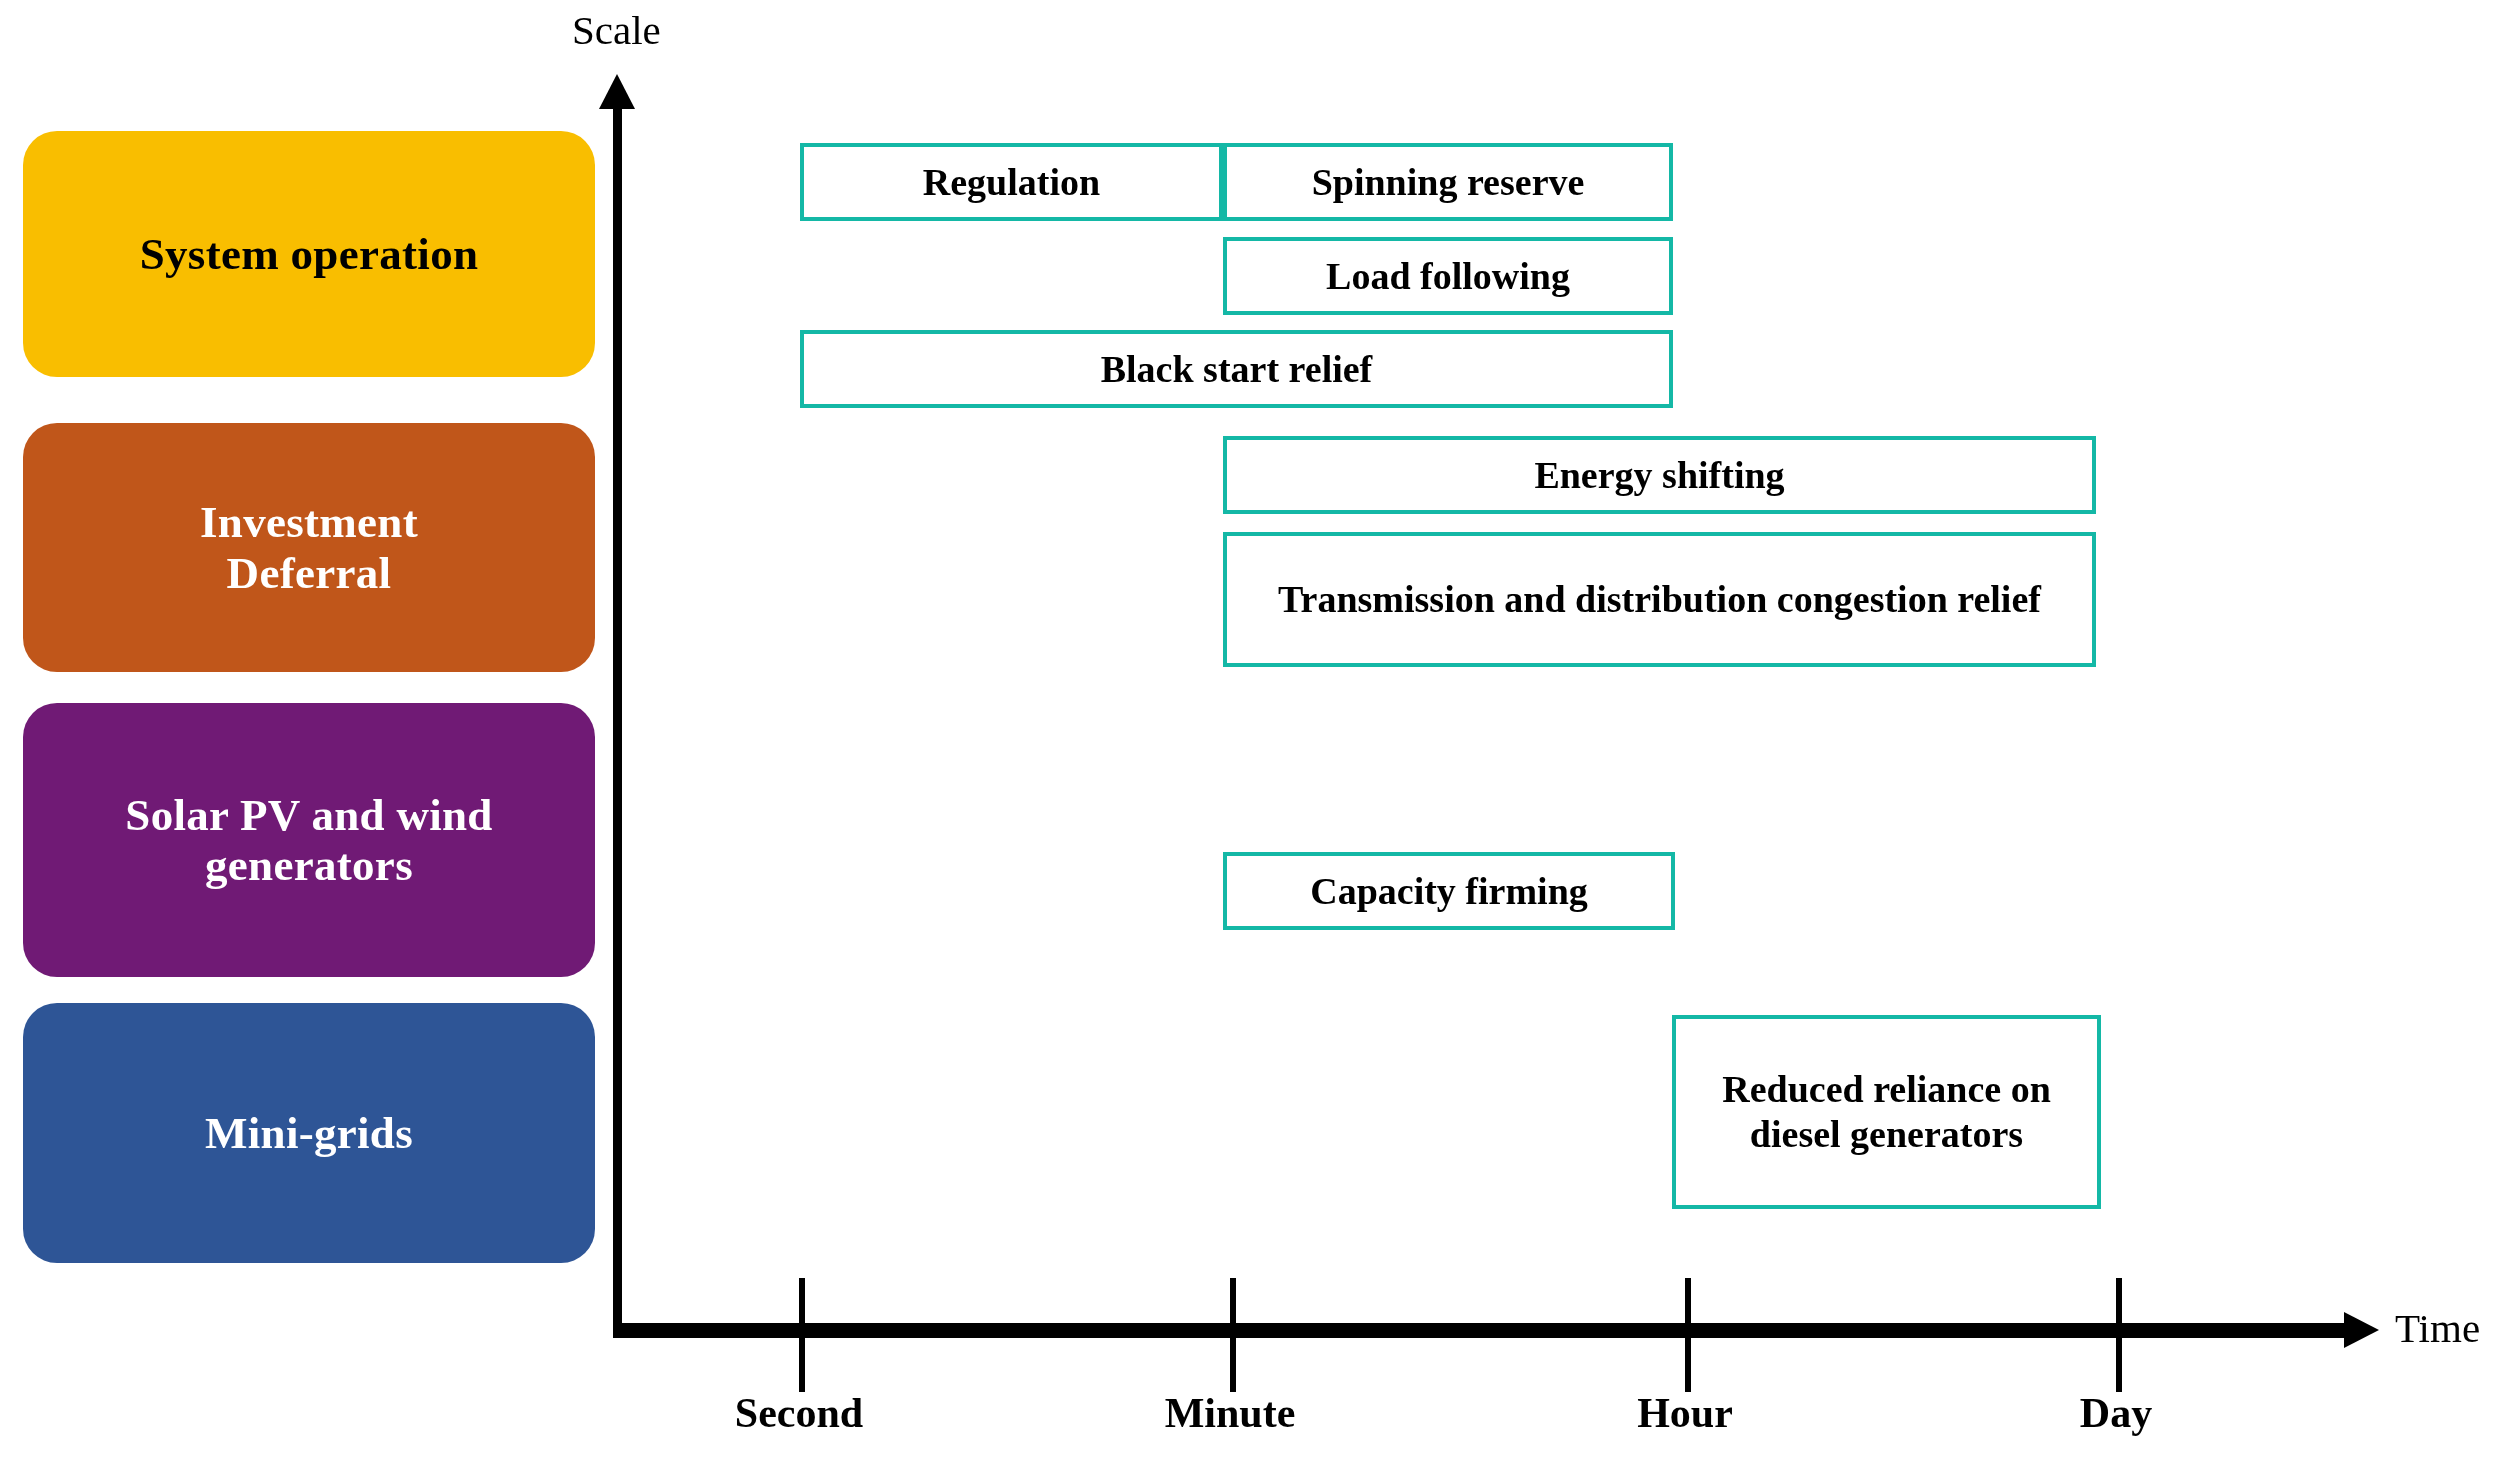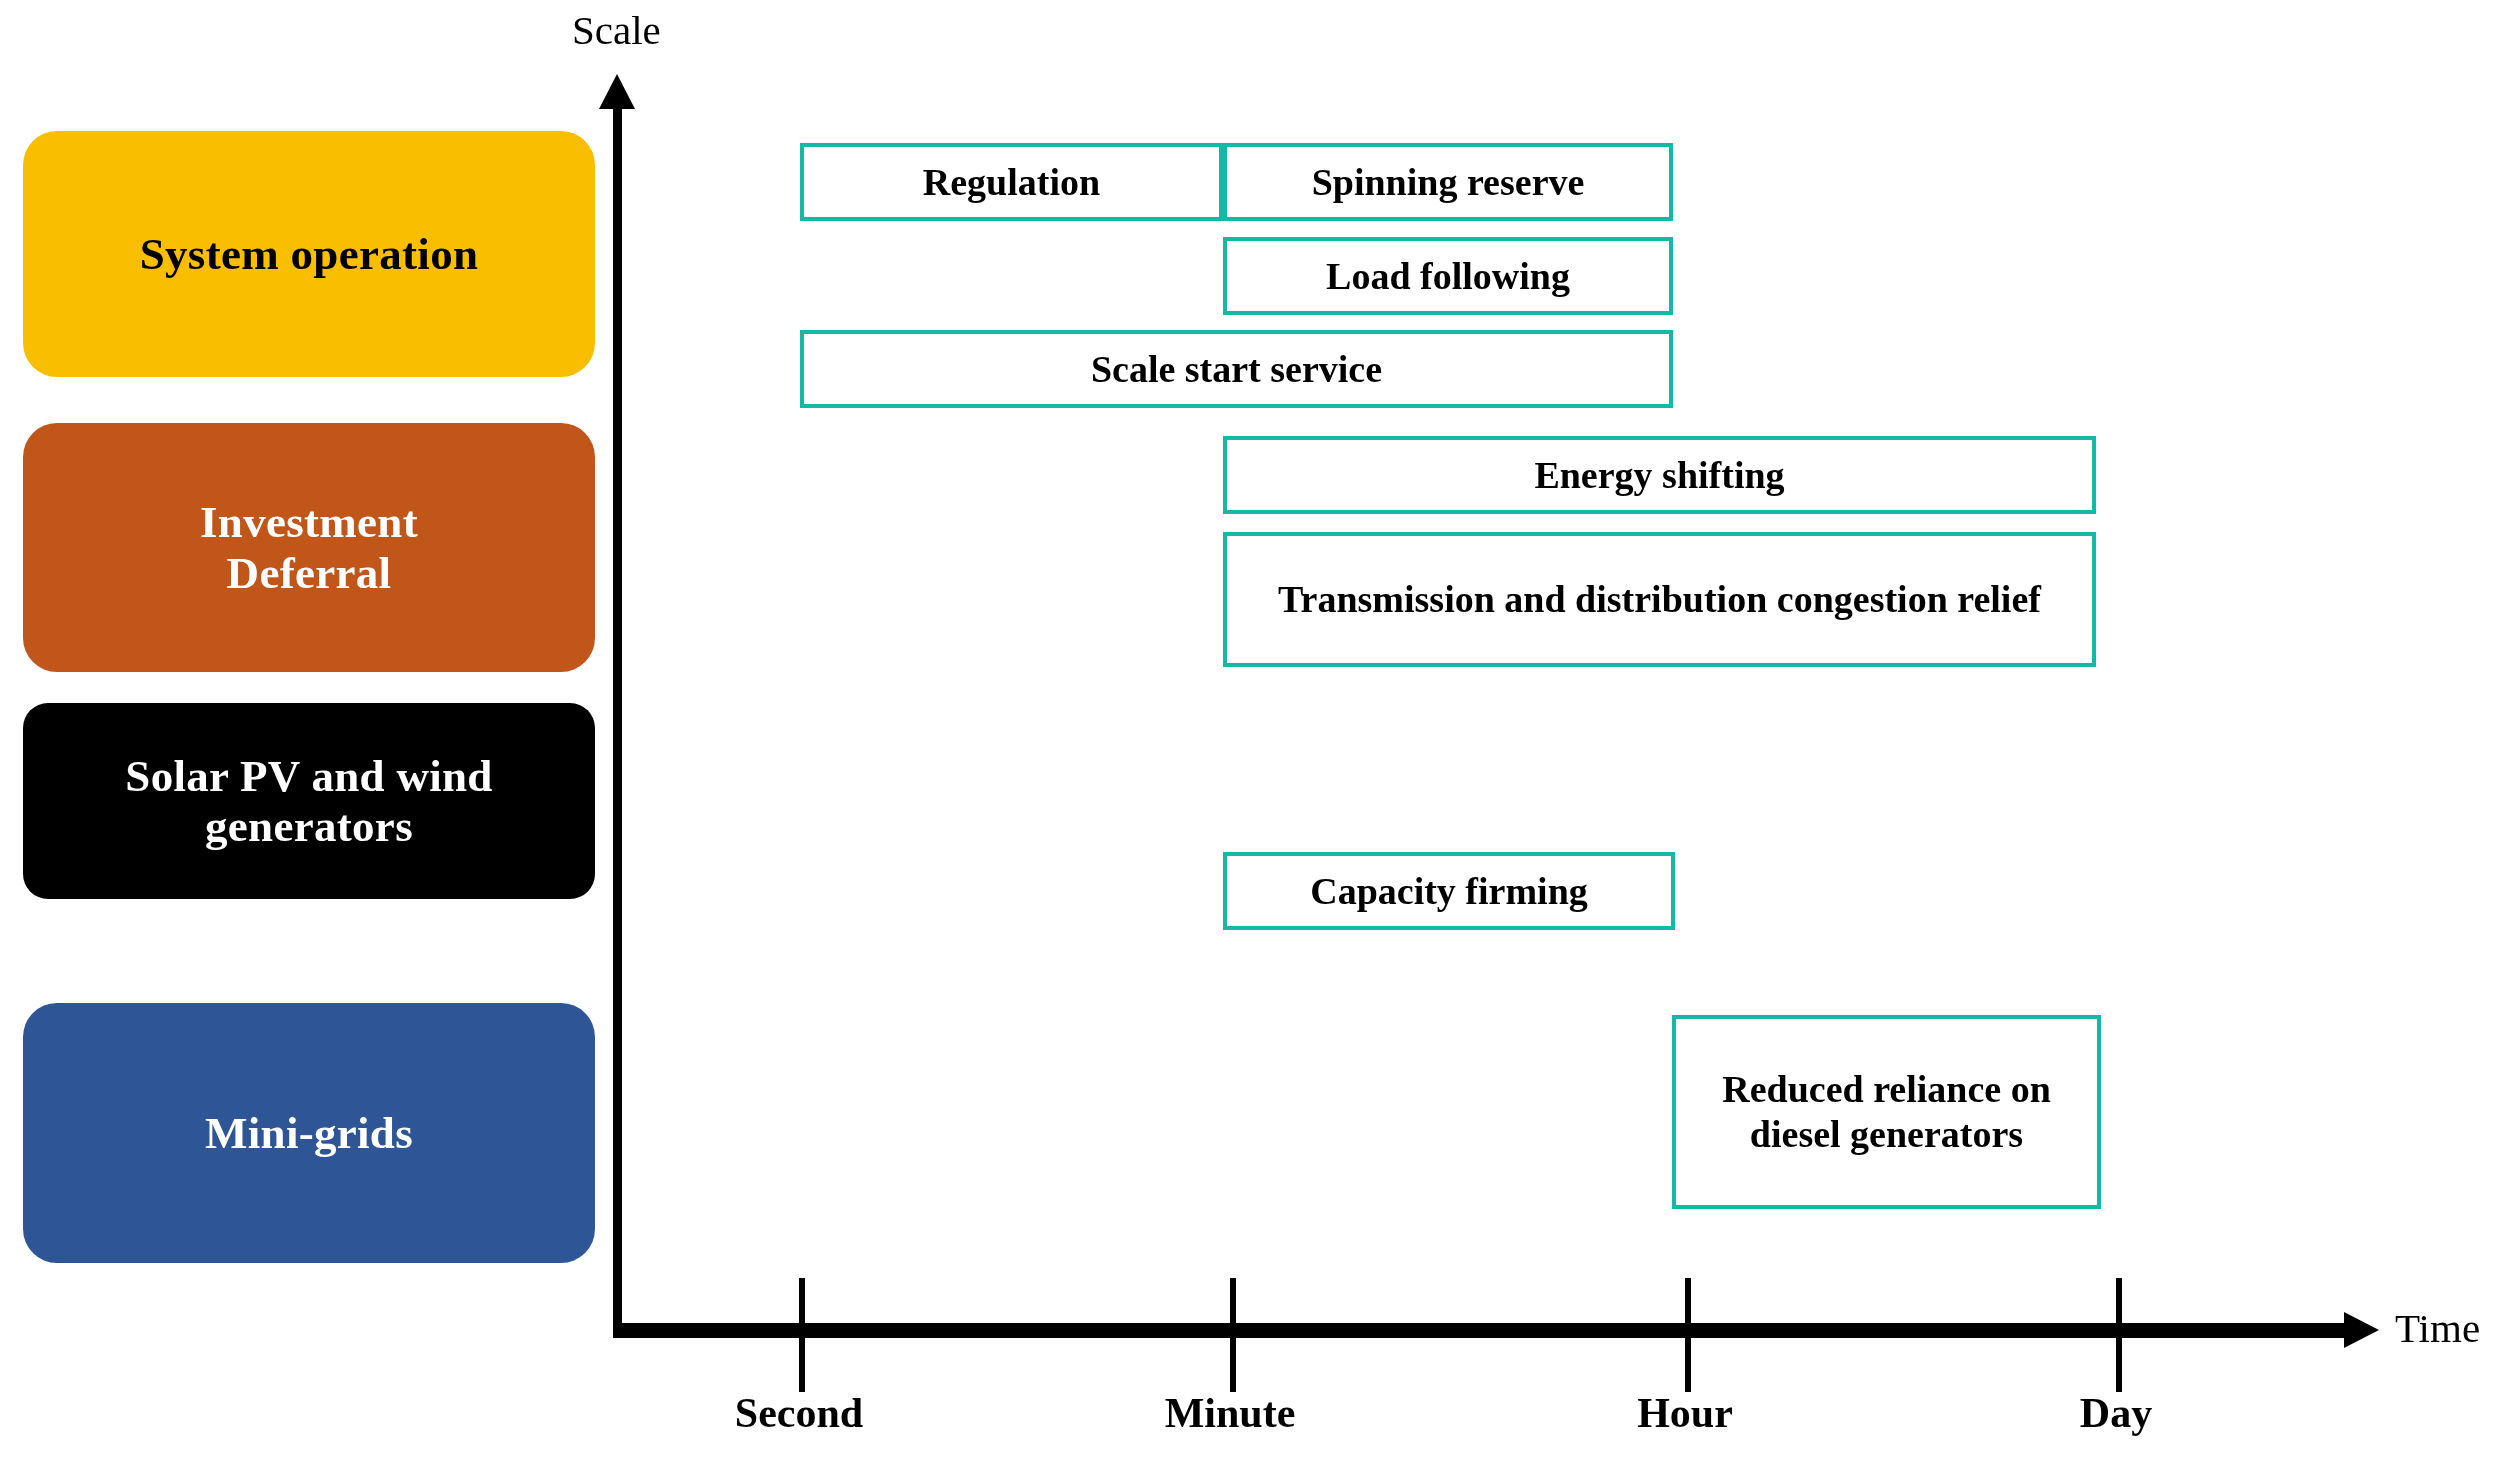--- a/index.html
+++ b/index.html
@@ -103,21 +103,21 @@
 
   <div class="cat-block dark-text" style="left:23px; top:131px; width:572px; height:246px; background:#F9BE00;">
     <span>System operation</span>
   </div>
 
   <div class="cat-block" style="left:23px; top:423px; width:572px; height:249px; background:#C0561A; white-space:pre-line;">
     <span>Investment
 Deferral</span>
   </div>
 
-  <div class="cat-block" style="left:23px; top:703px; width:572px; height:196px; background:#000000; white-space:pre-line;border-radius:25px;">
+  <div class="cat-block" style="left:23px; top:703px; width:572px; height:274px; background:#701a75; white-space:pre-line;">
     <span>Solar PV and wind
 generators</span>
   </div>
 
   <div class="cat-block" style="left:23px; top:1003px; width:572px; height:260px; background:#2E5596;">
     <span>Mini-grids</span>
   </div>
 
   <div class="axis-line" style="left:613px; top:109px; width:8.6px; height:1223px;"></div>
   <div class="axis-arrow arrow-up" style="left:599px; top:74px;"></div>
@@ -145,21 +145,21 @@
 
   <div class="svc-box" style="left:1223px; top:143px; width:450px; height:78px;">
     <span>Spinning reserve</span>
   </div>
 
   <div class="svc-box" style="left:1223px; top:237px; width:450px; height:78px;">
     <span>Load following</span>
   </div>
 
   <div class="svc-box" style="left:800px; top:330px; width:873px; height:78px;">
-    <span>Scale start service</span>
+    <span>Black start relief</span>
   </div>
 
   <div class="svc-box" style="left:1223px; top:532px; width:873px; height:135px;">
     <span>Transmission and distribution congestion relief</span>
   </div>
 
   <div class="svc-box" style="left:1223px; top:436px; width:873px; height:78px;">
     <span>Energy shifting</span>
   </div>
 

